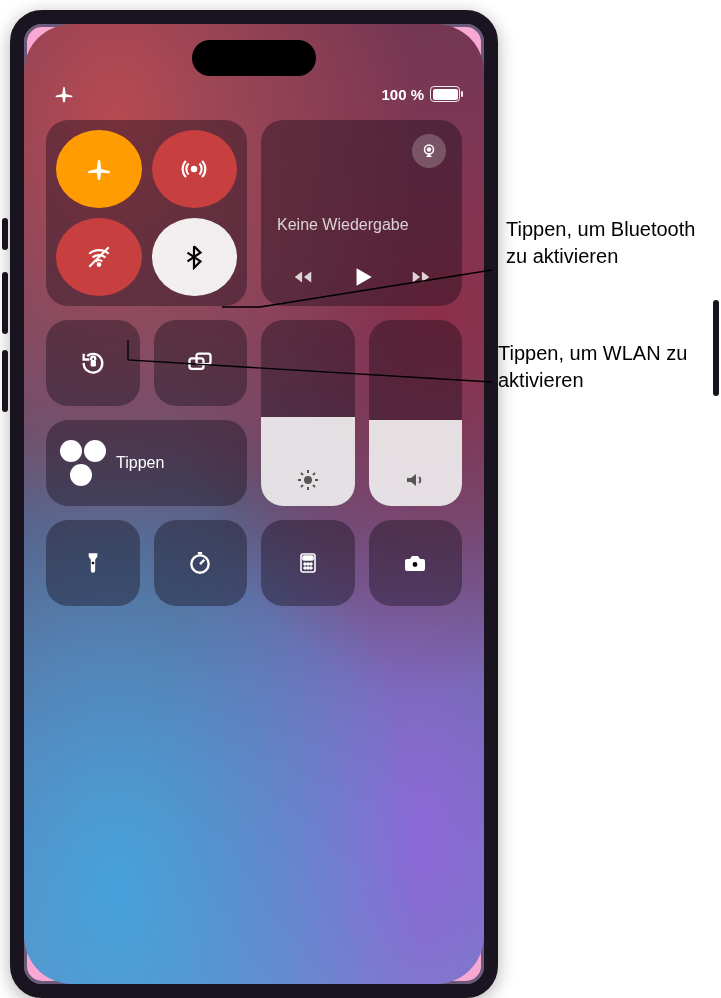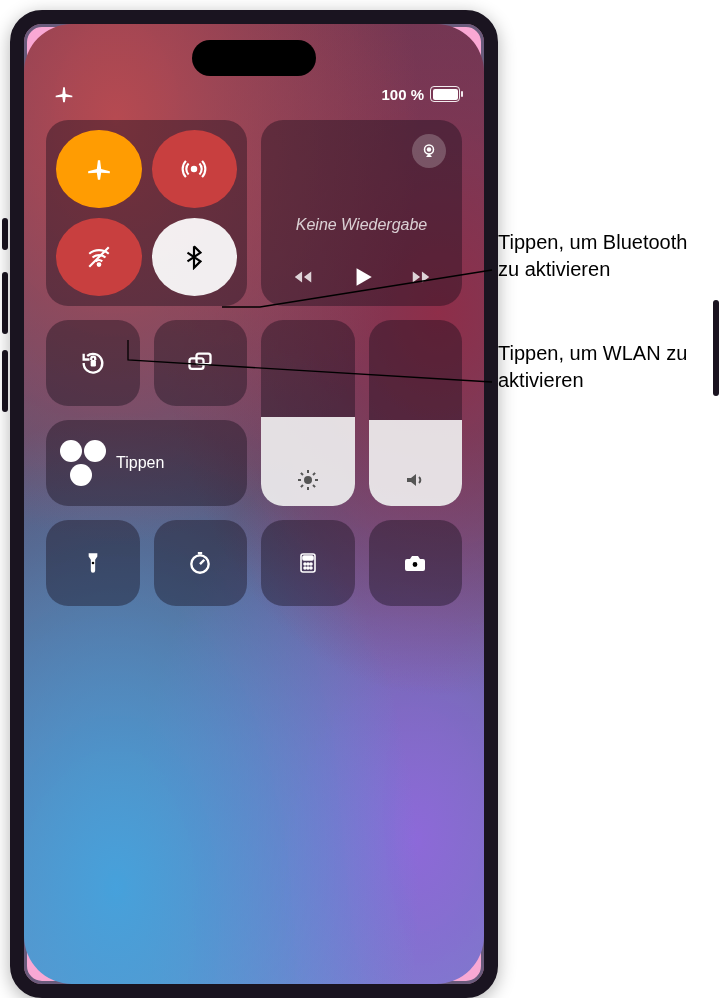--- a/index.html
+++ b/index.html
@@ -178,23 +178,22 @@
     width: 34px; height: 34px;
     border-radius: 50%;
     background: rgba(255,255,255,0.22);
     display: flex; align-items: center; justify-content: center;
   }
   .media-title {
     margin-top: 18px;
     color: rgba(255,255,255,0.78);
     font-size: 16px;
     font-weight: 500;
-    text-align: center;
+    text-align: left;
     flex: 0 0 auto;
-    font-style: italic;
   }
   .transport {
     display: flex;
     align-items: center;
     justify-content: center;
     gap: 34px;
     padding-bottom: 6px;
     color: rgba(255,255,255,0.85);
   }
 
@@ -492,16 +491,16 @@
 
   <div class="callout-lines">
     <svg style="left:0;top:0;" width="721" height="998">
 
       <path d="M222 307 L260 307 L492 270 " stroke="#000" stroke-width="1.3" fill="none"></path>
 
       <path d="M128 340 L128 360 L492 382" stroke="#000" stroke-width="1.3" fill="none"></path>
     </svg>
   </div>
 
-  <div class="callout" style="top:229px;">Tippen, um Bluetooth zu aktivieren</div>
+  <div class="callout" style="top:216px;margin-left:8px;">Tippen, um Bluetooth zu aktivieren</div>
   <div class="callout" style="top:340px;">Tippen, um WLAN zu aktivieren</div>
 
 </div>
 
 </body></html>

